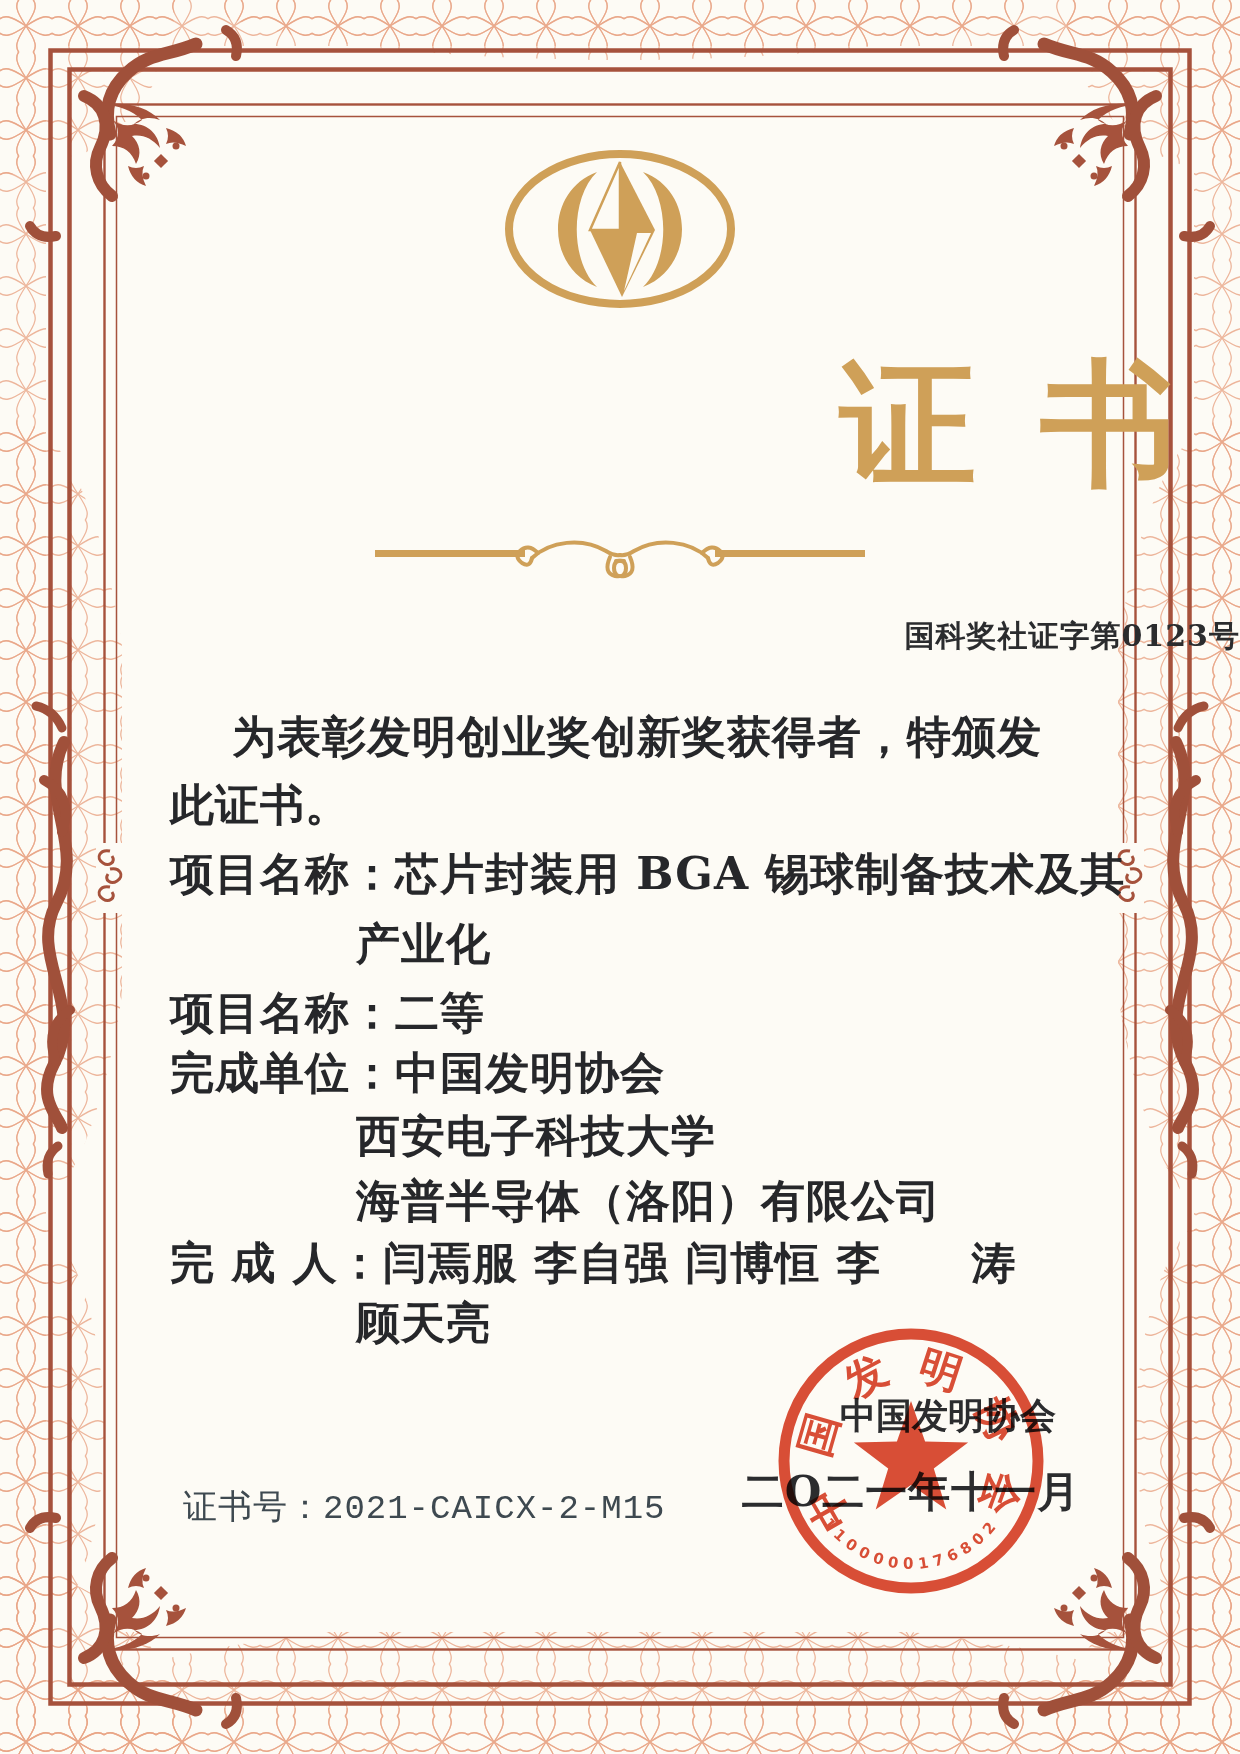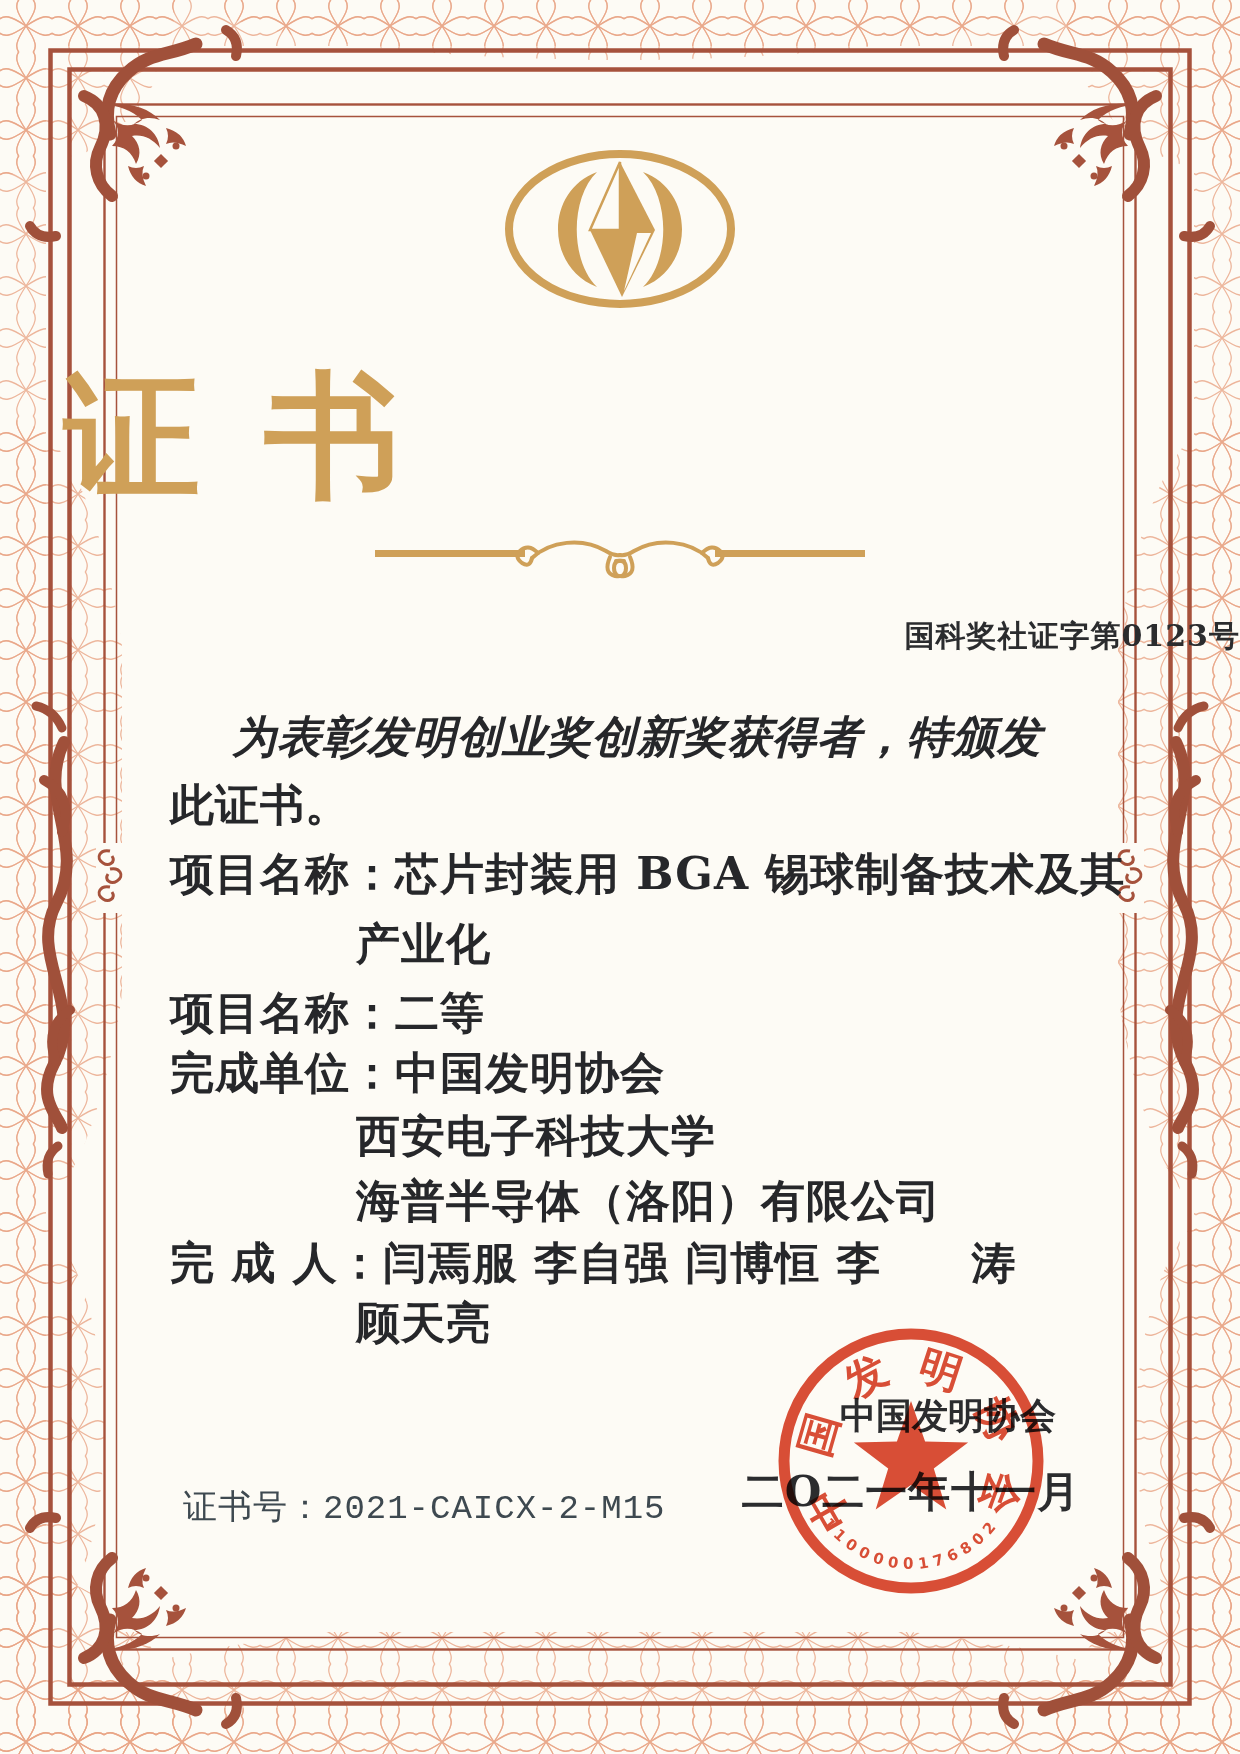--- a/index.html
+++ b/index.html
@@ -8,34 +8,34 @@
     background:#fdfbf5;overflow:hidden;
     font-family:"DejaVu Serif","Liberation Serif",serif;
   }
   .layer{position:absolute;left:0;top:0;width:100%;height:100%;}
   #border-svg{z-index:1;}
   .content{z-index:2;}
   #seal-svg{z-index:3;opacity:.9;mix-blend-mode:multiply;}
   .logo-wrap{position:absolute;left:500px;top:146px;width:240px;height:166px;}
   .cert-title{
     position:absolute;left:0;top:362px;width:100%;
-    text-align:left;font-size:136px;font-weight:bold;line-height:1.08;
-    color:#cfa058;letter-spacing:64px;padding-left:64px;box-sizing:border-box;margin:0;
+    text-align:right;font-size:136px;font-weight:bold;line-height:1.08;
+    color:#cfa058;letter-spacing:64px;padding-left:64px;box-sizing:border-box;margin:0;font-family:Liberation Mono, monospace;
   }
   .divider-wrap{position:absolute;left:360px;top:527px;width:520px;height:56px;}
   .doc-number{
     position:absolute;left:0;top:616px;width:100%;margin:0;
     text-align:right;font-size:30px;font-weight:bold;color:#2b2c2e;letter-spacing:1px;
   }
   .bline{
     position:absolute;left:170px;right:140px;
     font-size:44px;font-weight:bold;color:#26272a;line-height:1.15;
     letter-spacing:1px;white-space:nowrap;
   }
-  .indent1{padding-left:62px;font-style:italic;}
+  .indent1{padding-left:62px;}
   .indent2{padding-left:186px;}
   .footer-certno{
     position:absolute;left:183px;top:1484px;
     font-family:Liberation Mono, monospace;
     font-size:34px;color:#3e4950;letter-spacing:1px;white-space:nowrap;
   }
   .issuer{
     position:absolute;left:766px;top:1392px;width:290px;margin:0;
     text-align:right;font-size:36px;font-weight:bold;color:#2b2c2e;white-space:nowrap;
   }

